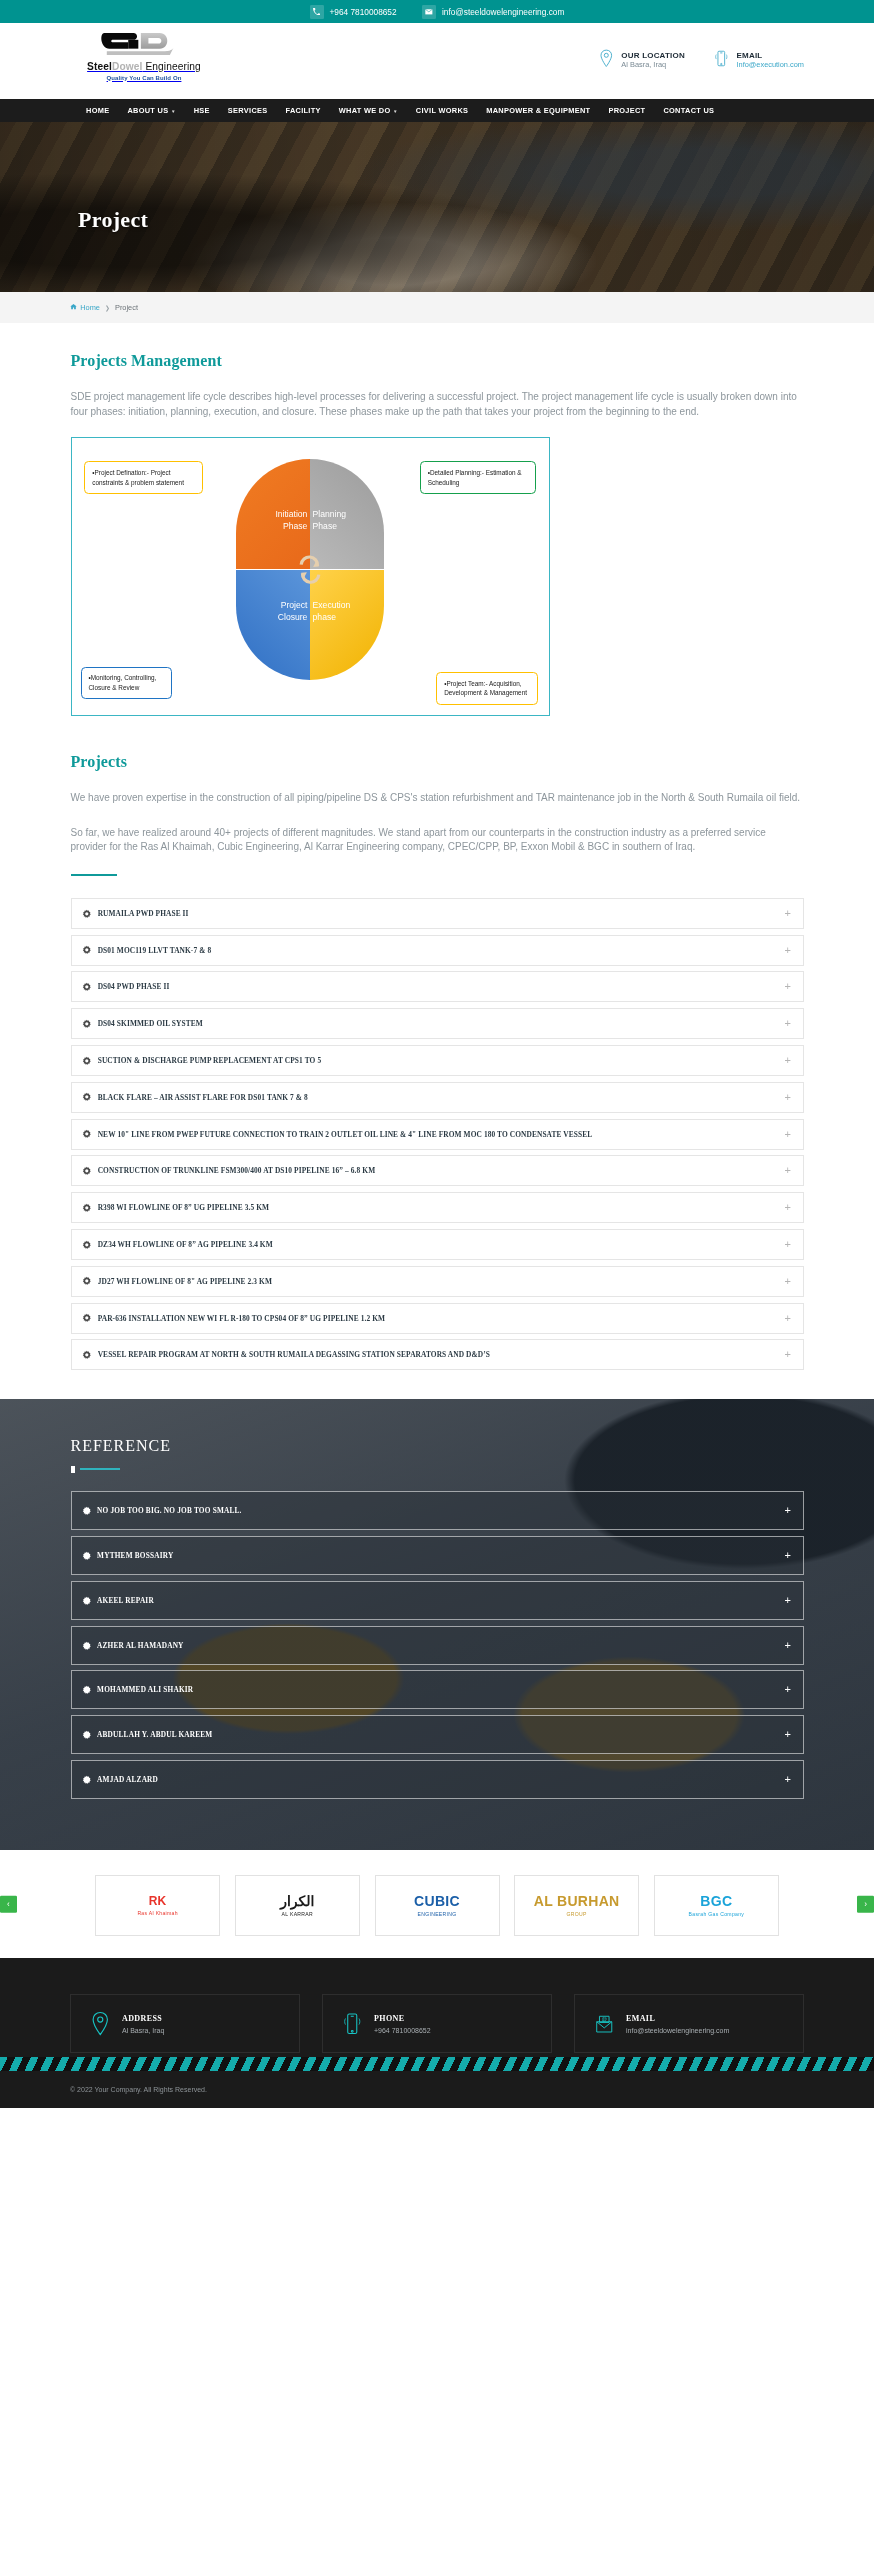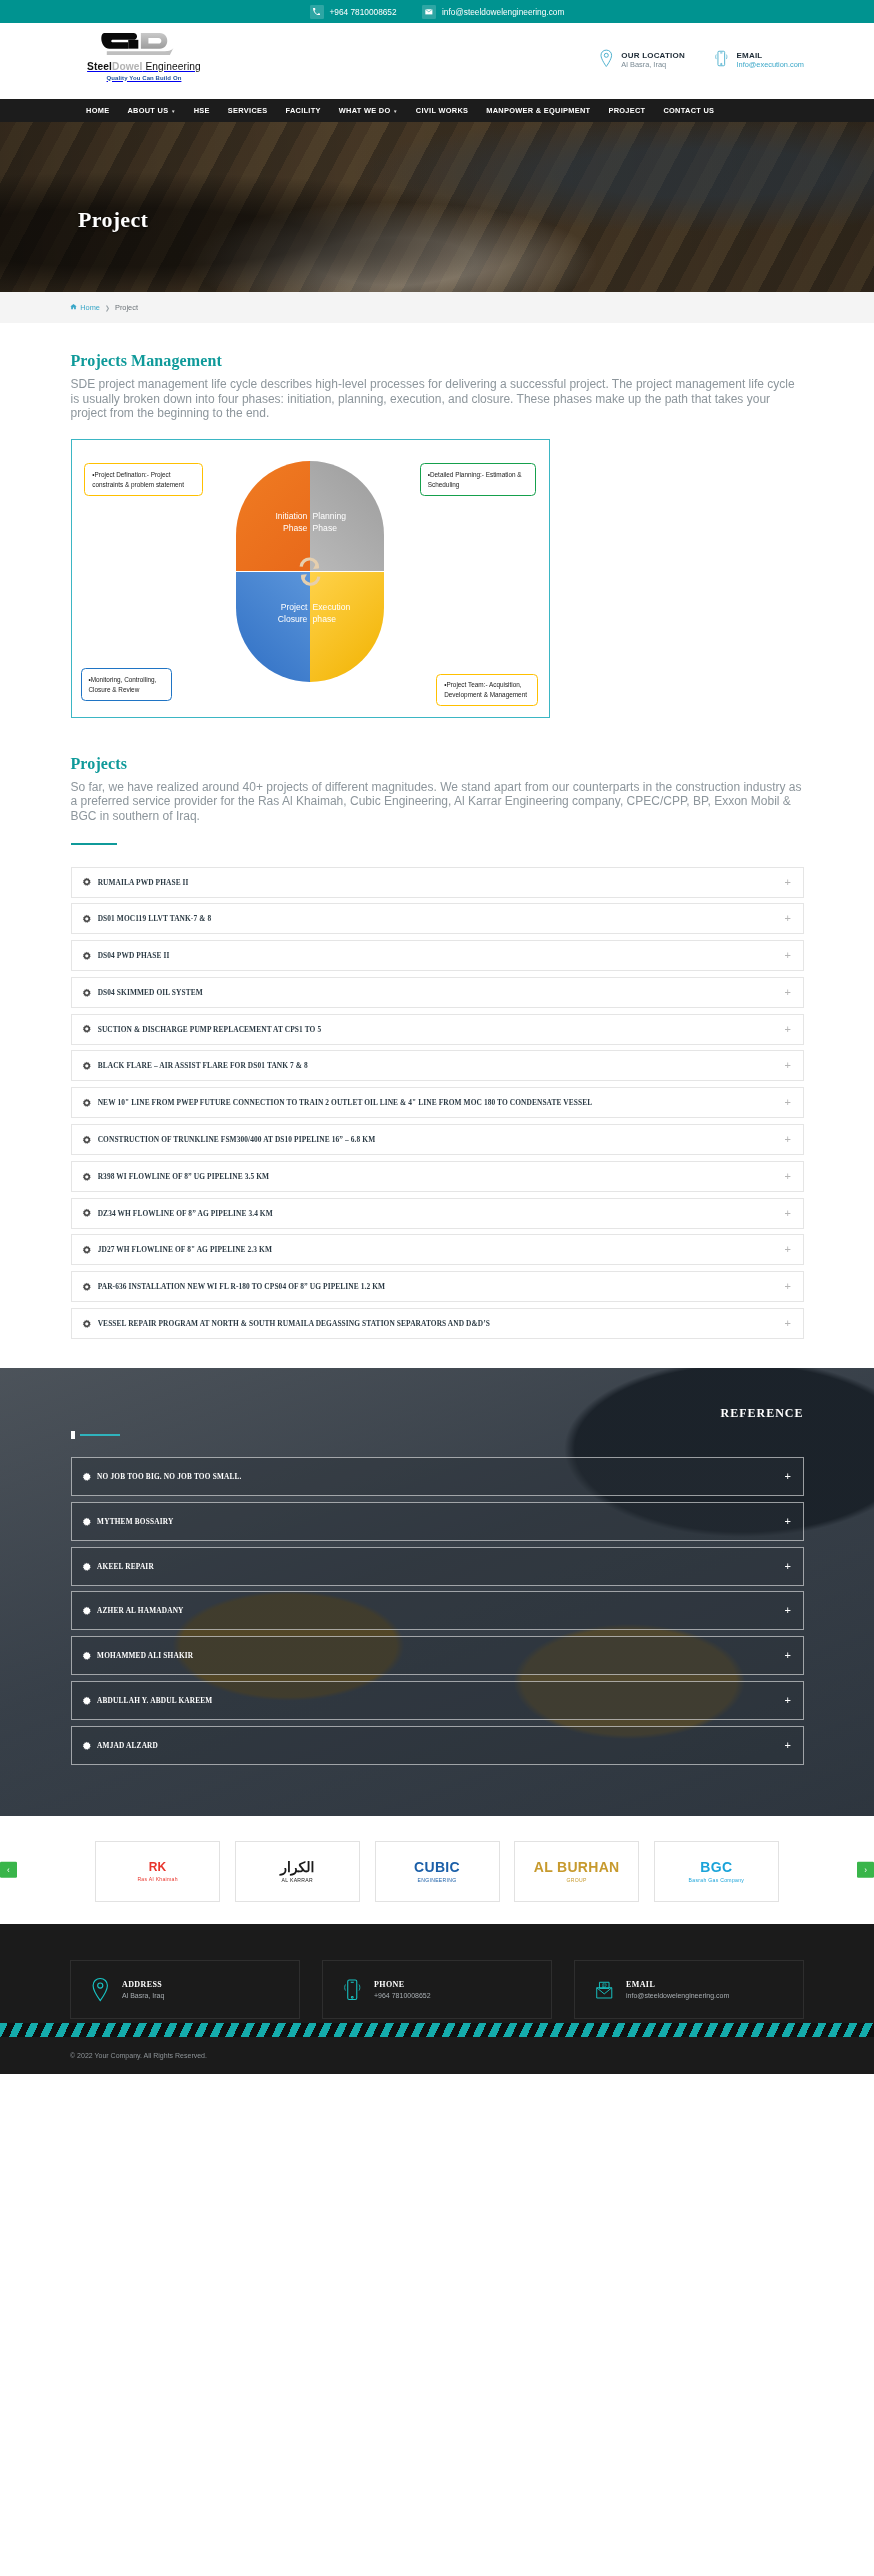--- a/index.html
+++ b/index.html
@@ -81,21 +81,21 @@
   .crumbs .sep{color:#9aa3a8;margin:0 5.1px;font-size:5.8px;}
   .crumbs .cur{color:#6c7378;}
 
   
   .wrap{width:733px;margin:0 auto;}
   .sec{padding-top:29px;}
   .h-title{
     font-family:"Liberation Serif",serif;color:#0f9a9a;font-size:16px;font-weight:bold;
     letter-spacing:0.1px;
   }
-  .body-p{font-size:12px;color:#8d969c;line-height:14.7px;margin-top:7px;}
+  .body-p{font-size:10px;color:#8d969c;line-height:14.7px;margin-top:20px;}
 
   
   .pm-card{
     width:479px;margin-top:18px;border:1.3px solid #3bb6c4;background:#fff;
     padding:9px 9px 6.4px 9px;
   }
   .pm-inner{position:relative;height:261px;}
   .circle{
     position:absolute;left:50%;top:11.5px;transform:translateX(-50%);
     width:148px;height:221px;
@@ -151,23 +151,22 @@
     position:relative;margin-top:29px;padding:38px 0 45px 0;overflow:hidden;
     background:
       linear-gradient(rgba(28,36,44,.72),rgba(28,36,44,.72)),
       radial-gradient(ellipse at 33% 62%,#e0a019 0 13%,transparent 14%),
       radial-gradient(ellipse at 72% 70%,#d9a433 0 12%,transparent 13%),
       radial-gradient(ellipse at 85% 18%,#1a1f26 0 16%,transparent 17%),
       linear-gradient(160deg,#c8ccd2,#7f8793 45%,#5b636e);
   }
   .ref .wrap{position:relative;z-index:2;}
   .ref h2{
-    font-family:"Liberation Serif",serif;color:#fff;font-size:12px;font-weight:bold;
+    font-family:"Liberation Serif",serif;color:#fff;font-size:16px;font-weight:normal;
     letter-spacing:1px;
-    text-align:right;
   }
   .ref-dot{display:flex;align-items:center;gap:5.1px;margin:10.2px 0 18px 0;}
   .ref-dot .sq{width:4.5px;height:7.7px;background:#fff;}
   .ref-dot .ln{width:40px;height:1.9px;background:#2fb3bd;}
   .ref-item{
     border:0.6px solid rgba(255,255,255,.55);background:rgba(40,48,56,.42);
     height:39px;display:flex;align-items:center;padding:0 11.5px 0 10.2px;
     margin-bottom:5.8px;cursor:pointer;
   }
   .ref-item .ic{width:9px;height:9px;margin-right:6.4px;color:#fff;flex:0 0 auto;}
@@ -378,20 +377,21 @@
         <div class="cal c1">•Project Defination:- Project constraints &amp; problem statement</div>
         <div class="cal c2">•Detailed Planning:- Estimation &amp; Scheduling</div>
         <div class="cal c3">•Monitoring, Controlling, Closure &amp; Review</div>
         <div class="cal c4">•Project Team:- Acquisition, Development &amp; Management</div>
       </div>
     </div>
   </div>
 
   <div class="wrap" style="padding-top:37px;">
     <div class="h-title">Projects</div>
+    <div class="body-p">We have proven expertise in the construction of all piping/pipeline DS &amp; CPS's station refurbishment and TAR maintenance job in the North &amp; South Rumaila oil field.</div>
     <div class="body-p">So far, we have realized around 40+ projects of different magnitudes. We stand apart from our counterparts in the construction industry as a preferred service provider for the Ras Al Khaimah, Cubic Engineering, Al Karrar Engineering company, CPEC/CPP, BP, Exxon Mobil &amp; BGC in southern of Iraq.</div>
 
     <div class="tealbar"></div>
 
     <div class="acc" id="project-accordion">
         <div class="acc-item">
           <span class="ic"><svg width="9.6" height="9.6" viewBox="0 0 24 24" fill="currentColor">
               <path d="M12 1.8 9.9 4.3 6.7 3.6 6 6.8 2.9 7.9l1.3 3L2 13.6l2.8 1.7-.2 3.2 3.2.4 1.7 2.8 2.5-1.5 2.5 1.5 1.7-2.8 3.2-.4-.2-3.2L22 13.6l-2.2-2.7 1.3-3L18 6.8l-.7-3.2-3.2.7z"></path>
               <circle cx="12" cy="12" r="4" fill="#fff"></circle>
             </svg></span>

